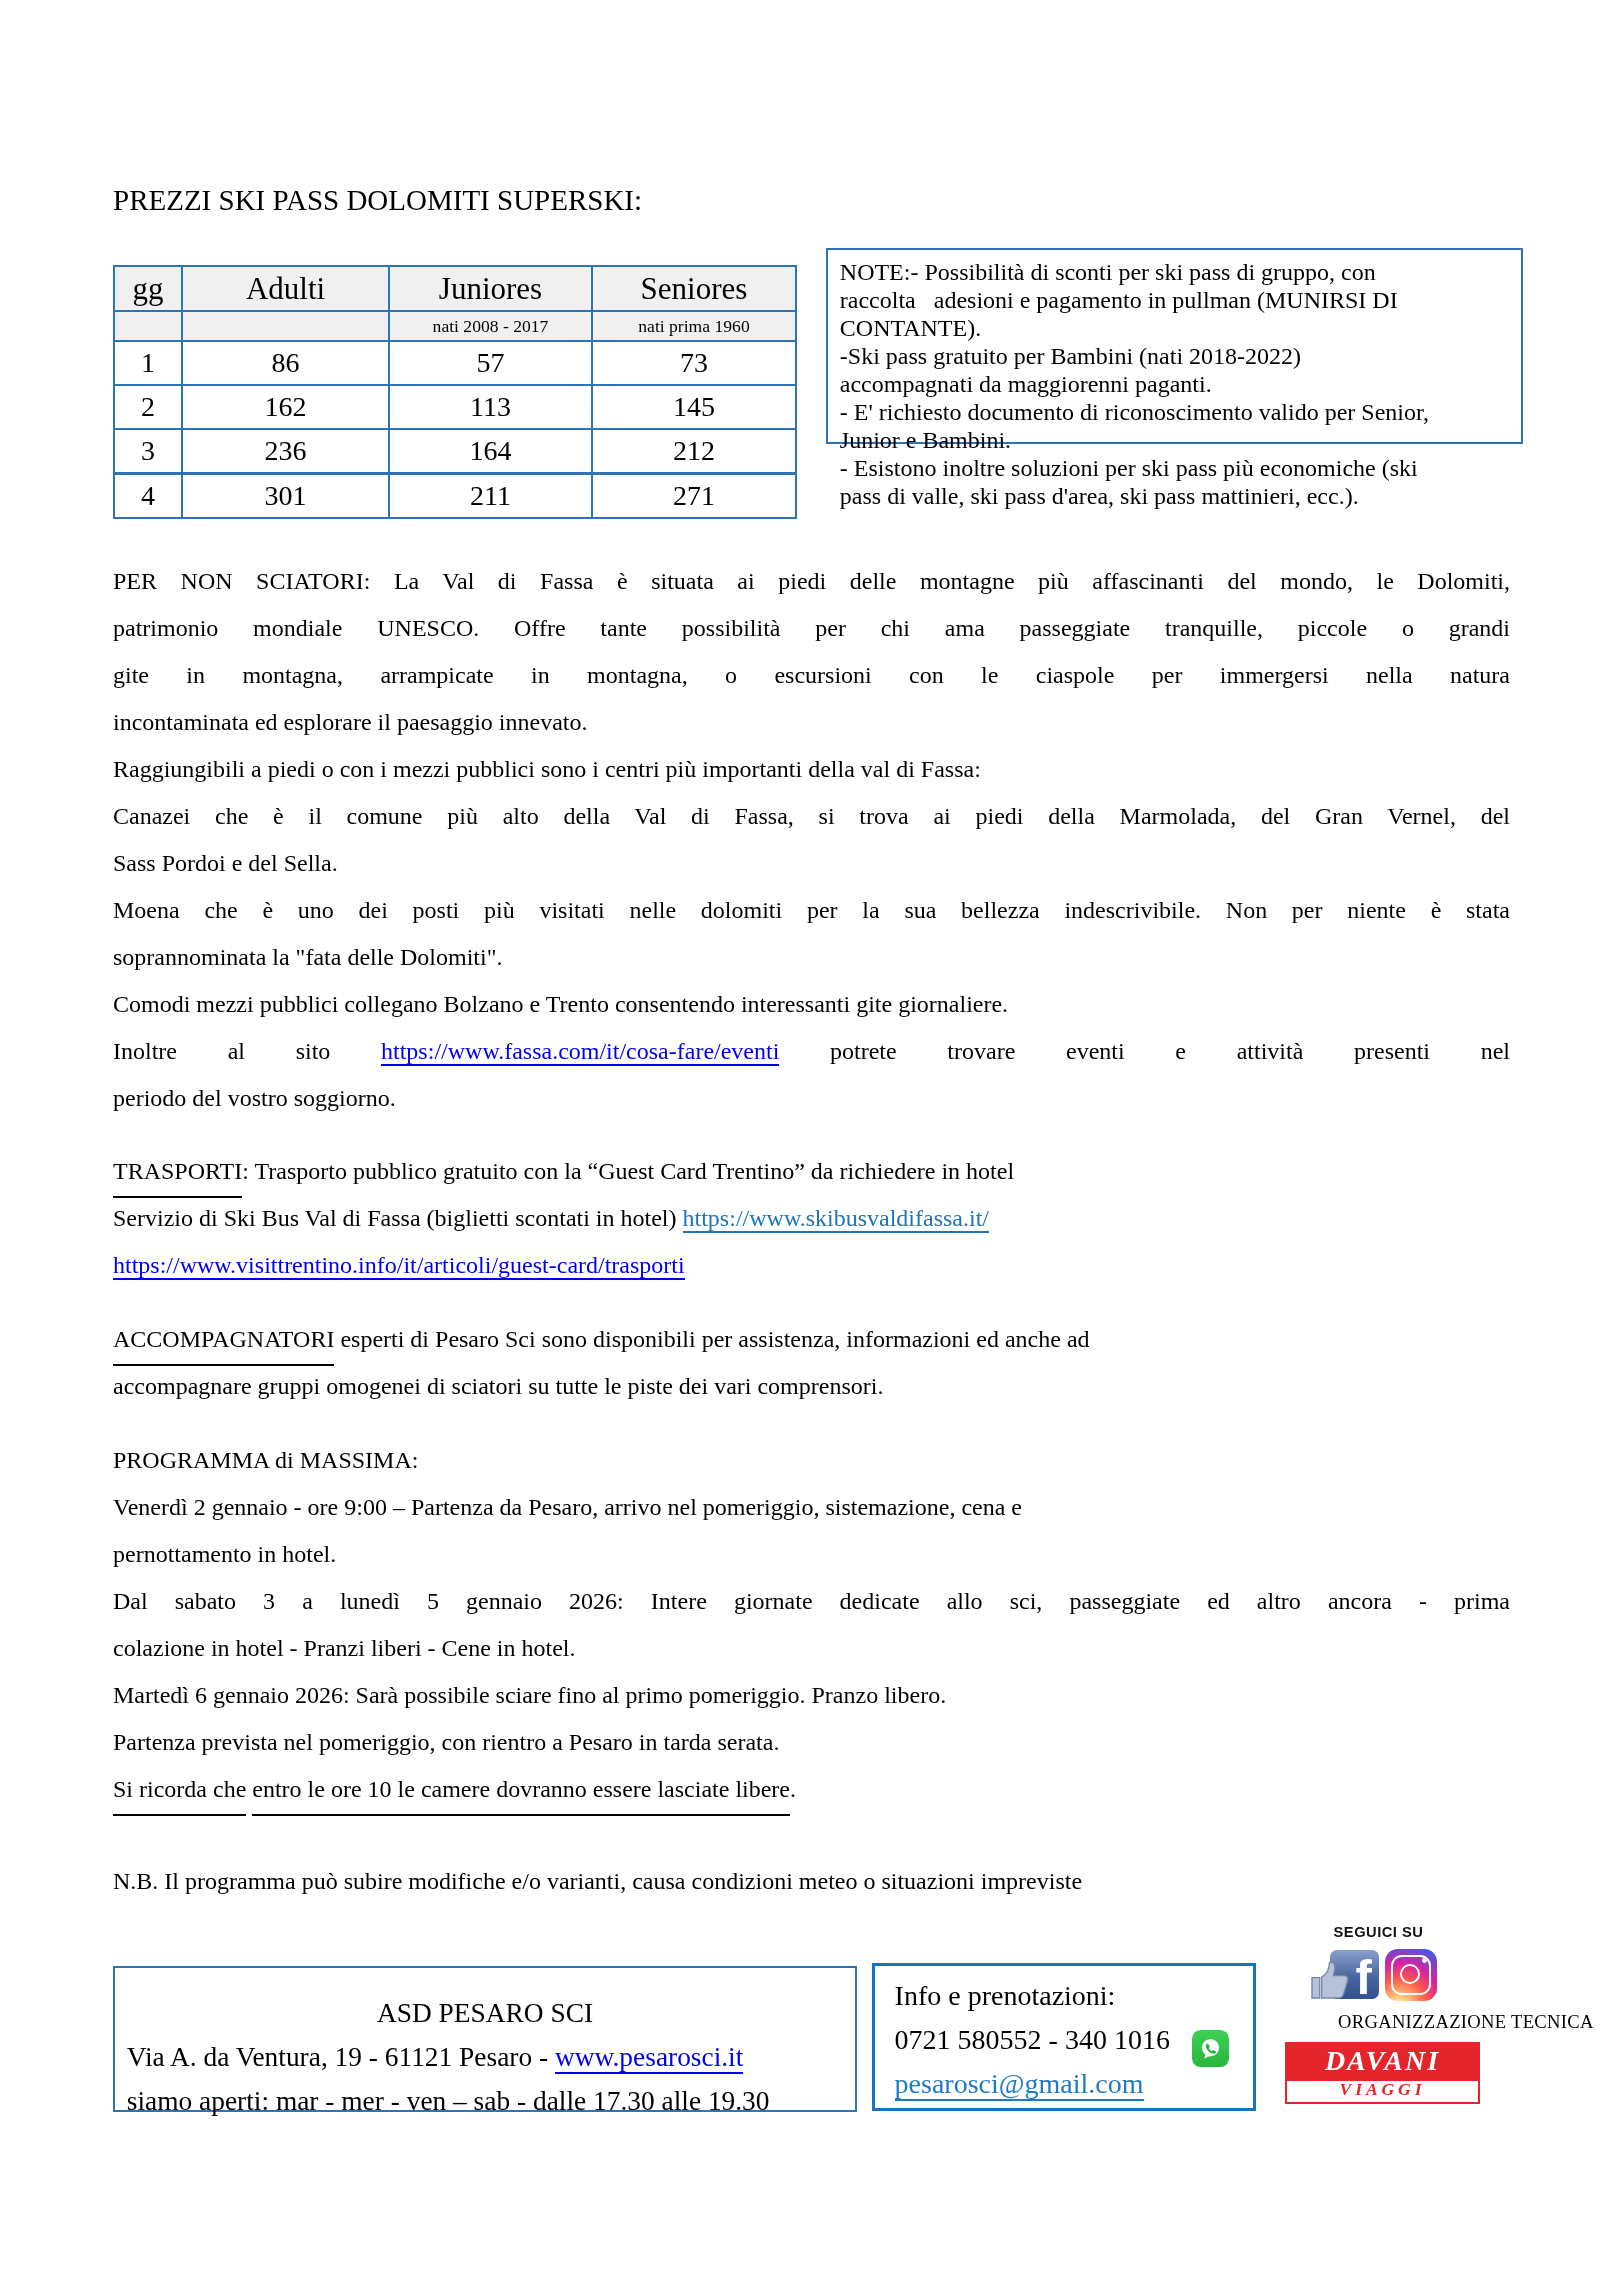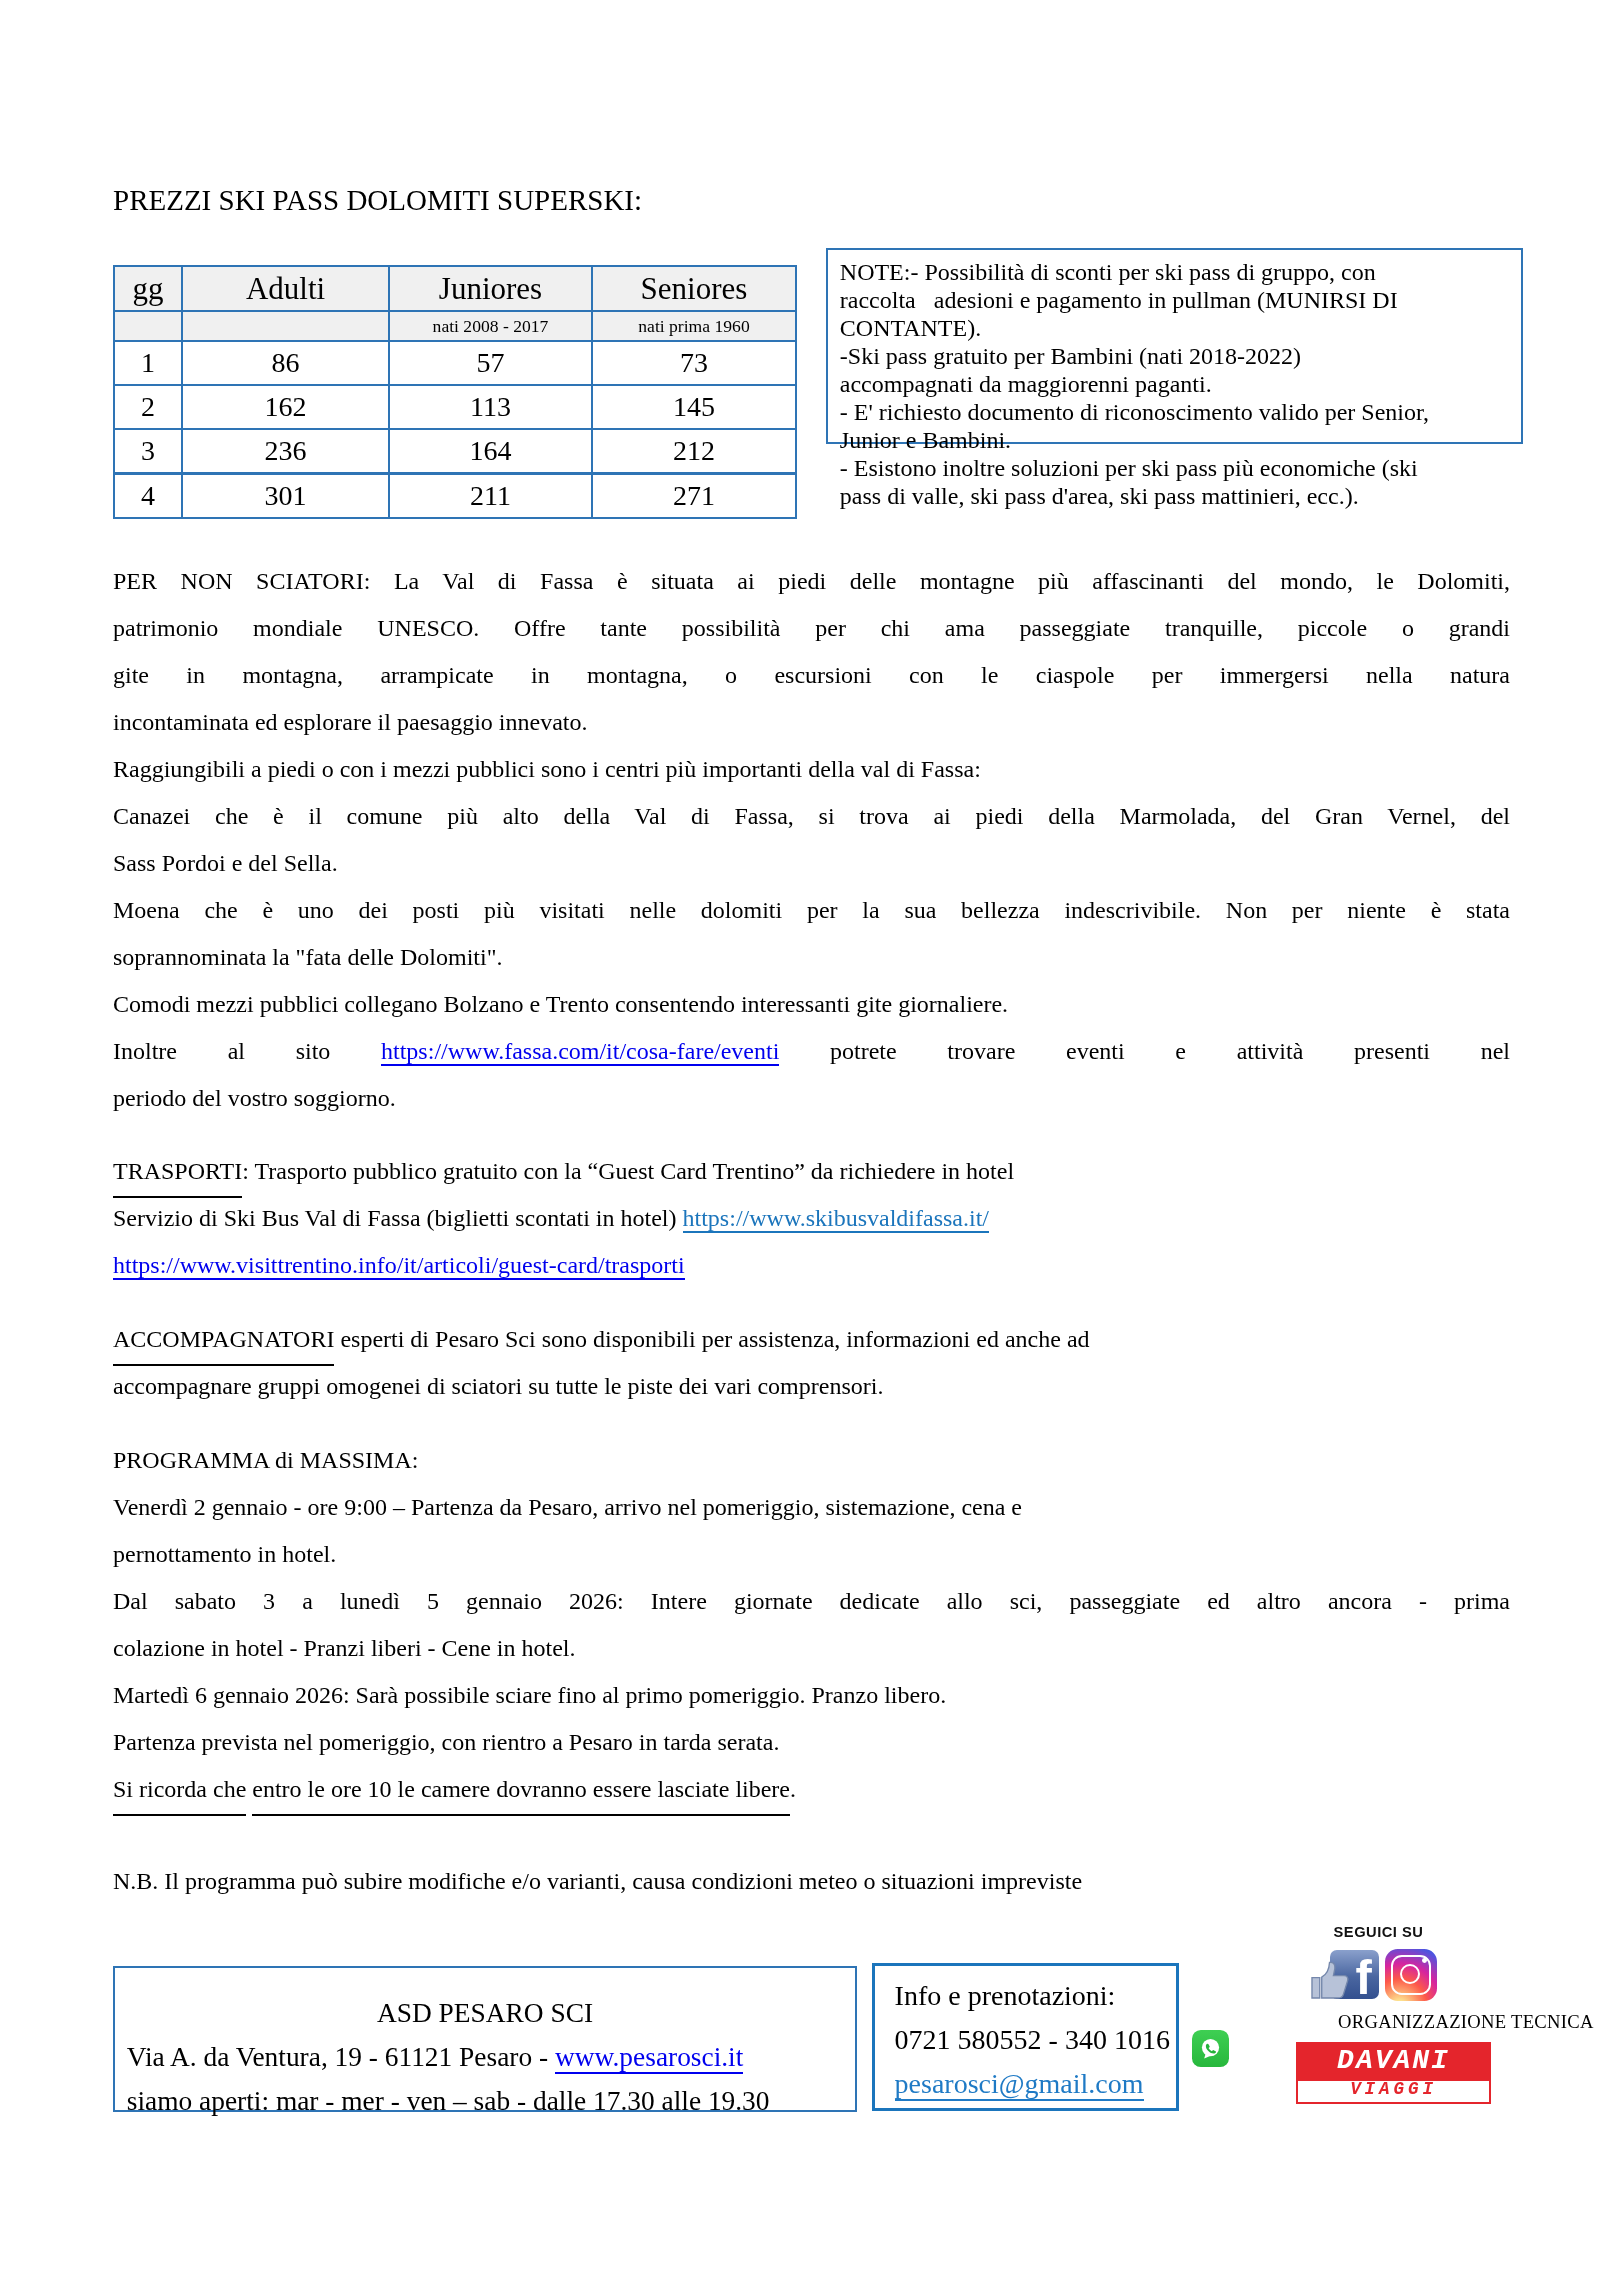--- a/index.html
+++ b/index.html
@@ -36,21 +36,21 @@
   .lk3 { color:#0000ee; border-bottom:2px solid #0000ee; cursor:pointer; }
   .lk4 { color:#1f7ac5; border-bottom:2px solid #1f7ac5; cursor:pointer; }
 
   
   .asd { left:113px; top:1966px; width:744px; height:146px; border:2.5px solid #2e74b5;
          box-sizing:border-box; padding-top:23px; font-size:27.4px; }
   .asd .fl { height:44px; line-height:44px; white-space:nowrap; }
   .asd .c { text-align:center; }
   .asd .lft { padding-left:11.8px; }
 
-  .info { left:872px; top:1963px; width:307px; height:148px; border:3.9px solid #1b75bc;
+  .info { left:872px; top:1963px; width:384px; height:148px; border:3.9px solid #1b75bc;
           box-sizing:border-box; padding:7.8px 0 0 19.6px; font-size:28px; }
   .info .fl { height:44px; line-height:44px; white-space:nowrap; }
 
   
   .wa { left:1192px; top:2030px; width:37px; height:37px; border-radius:8.8px;
         background:linear-gradient(#3ecf53,#27b73c); display:flex; align-items:center;
         justify-content:center; cursor:pointer; }
 
   
   .seguici { left:1305px; top:1924px; width:147px; text-align:center;
@@ -69,21 +69,21 @@
   .ig .lens { position:absolute; left:14.7px; top:14.7px; width:16.7px; height:16.7px;
               border:2.9px solid #fff; border-radius:50%; }
   .ig .dot { position:absolute; right:9.8px; top:8.8px; width:4.9px; height:4.9px;
              background:#fff; border-radius:50%; }
 
   .org { left:1338px; top:2011px; width:222px; text-align:center; font-size:18.6px;
          letter-spacing:0.3px; white-space:nowrap; }
 
   
   .davani { left:1285px; top:2042px; width:195px; height:62px;
-            font-family:Liberation Mono, monospace; font-weight:bold; font-style:italic;margin-left:11px; }
+            font-family:Liberation Serif, serif; font-weight:bold; font-style:italic; }
   .davani .top { height:37px; background:#e4252c; color:#fff; text-align:center;
                  line-height:37px; font-size:28px; letter-spacing:2px; }
   .davani .bot { height:24.5px; background:#fff; border:2.9px solid #e4252c; box-sizing:border-box;
                  color:#e4252c; text-align:center; line-height:17.6px; font-size:17.6px;
                  letter-spacing:3.9px; }
 </style>
 </head>
 <body>
 
 <div class="page">

